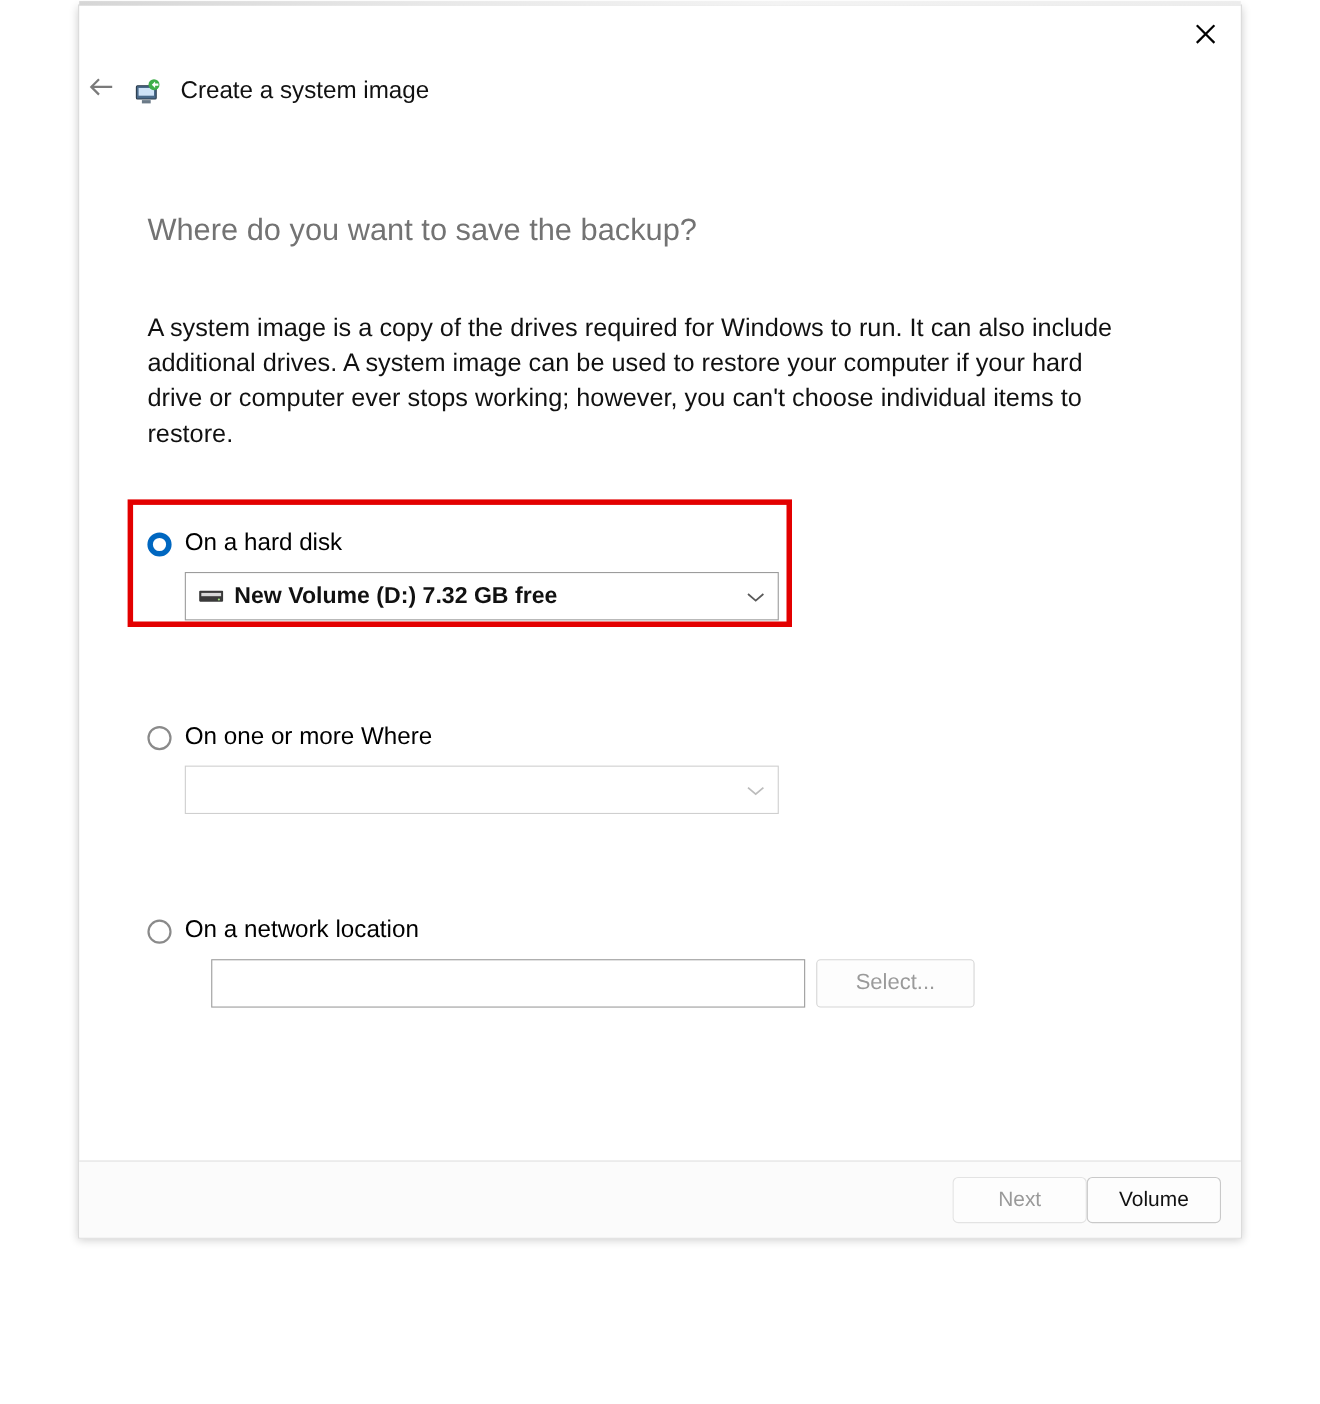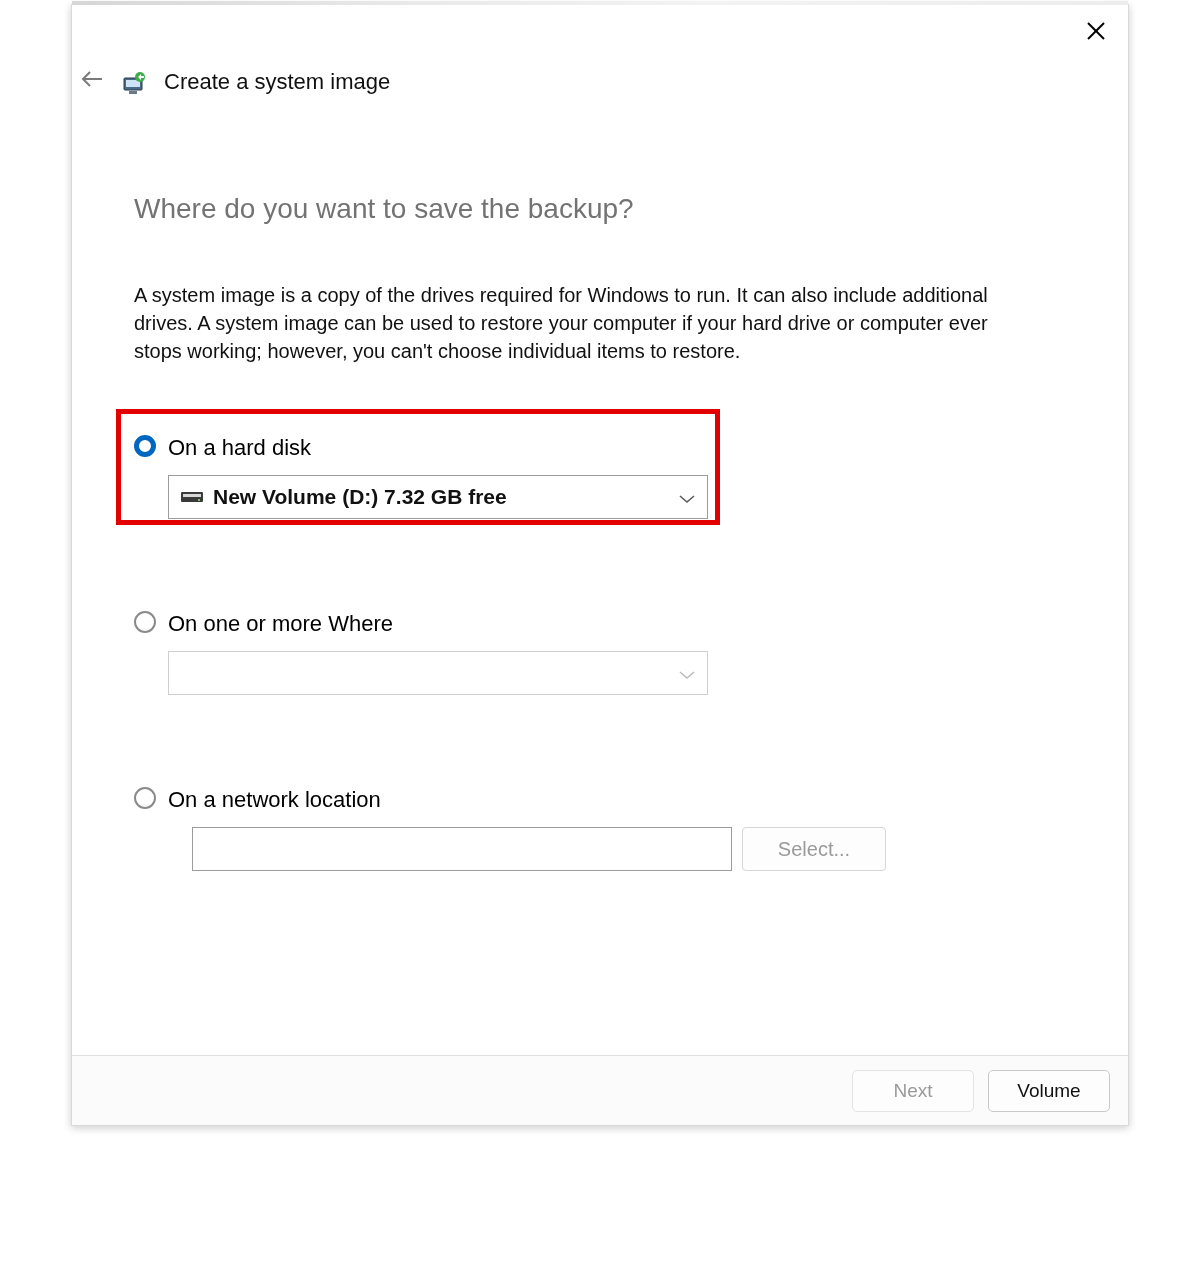--- a/index.html
+++ b/index.html
@@ -56,30 +56,30 @@
   .content {
     padding: 40px 62px 0 62px;
   }
   .heading {
     font-size: 28px;
     color: #737373;
     margin: 36px 0 56px 0;
     font-weight: 400;
   }
   .desc {
-    font-size: 20px;
+    font-size: 23px;
     line-height: 1.4;
     color: #111;
     margin-bottom: 70px;
     max-width: 900px;
   }
 
   .option-block { margin-bottom: 92px; }
   .option-row {
-    display:flex; align-items:flex-start; gap: 12px;
+    display:flex; align-items:flex-end; gap: 12px;
     margin-bottom: 14px;
   }
   .radio {
     width: 22px; height: 22px; border-radius: 50%;
     border: 2px solid #8a8a8a;
     display:inline-flex; align-items:center; justify-content:center;
     flex: 0 0 22px;
   }
   .radio-sel-outer{
     width:22px;height:22px;border-radius:50%;
@@ -129,21 +129,20 @@
     display:flex; align-items:center; justify-content:center;
     cursor: default;
   }
 
   .footer {
     position:absolute;
     bottom:0; left:0; right:0;
     height: 70px;
     border-top: 1px solid #e0e0e0;
     display:flex; align-items:center; justify-content:flex-end;
-    gap: 14px;
     padding: 0 18px;
     background:#fbfbfb;
   }
   .btn {
     min-width: 122px;
     height: 42px;
     border: 1px solid #c9c9c9;
     border-radius: 5px;
     background: #fdfdfd;
     font-size: 19px;

